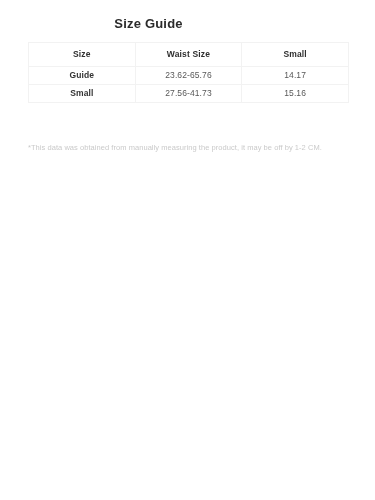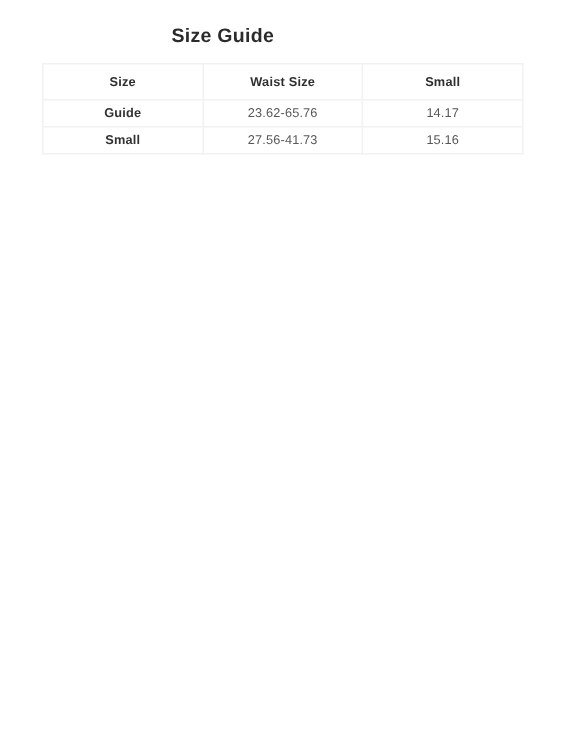--- a/index.html
+++ b/index.html
@@ -128,14 +128,15 @@
         </tr>
         <tr>
           <td class="size-name">Small</td>
           <td>27.56-41.73</td>
           <td>15.16</td>
         </tr>
       </tbody>
     </table>
   </div>
 
+  <div class="size-footnote">*This data was obtained from manually measuring the product, it may be off by 1-2 CM.</div>
 
 </div>
 
 </body></html>

